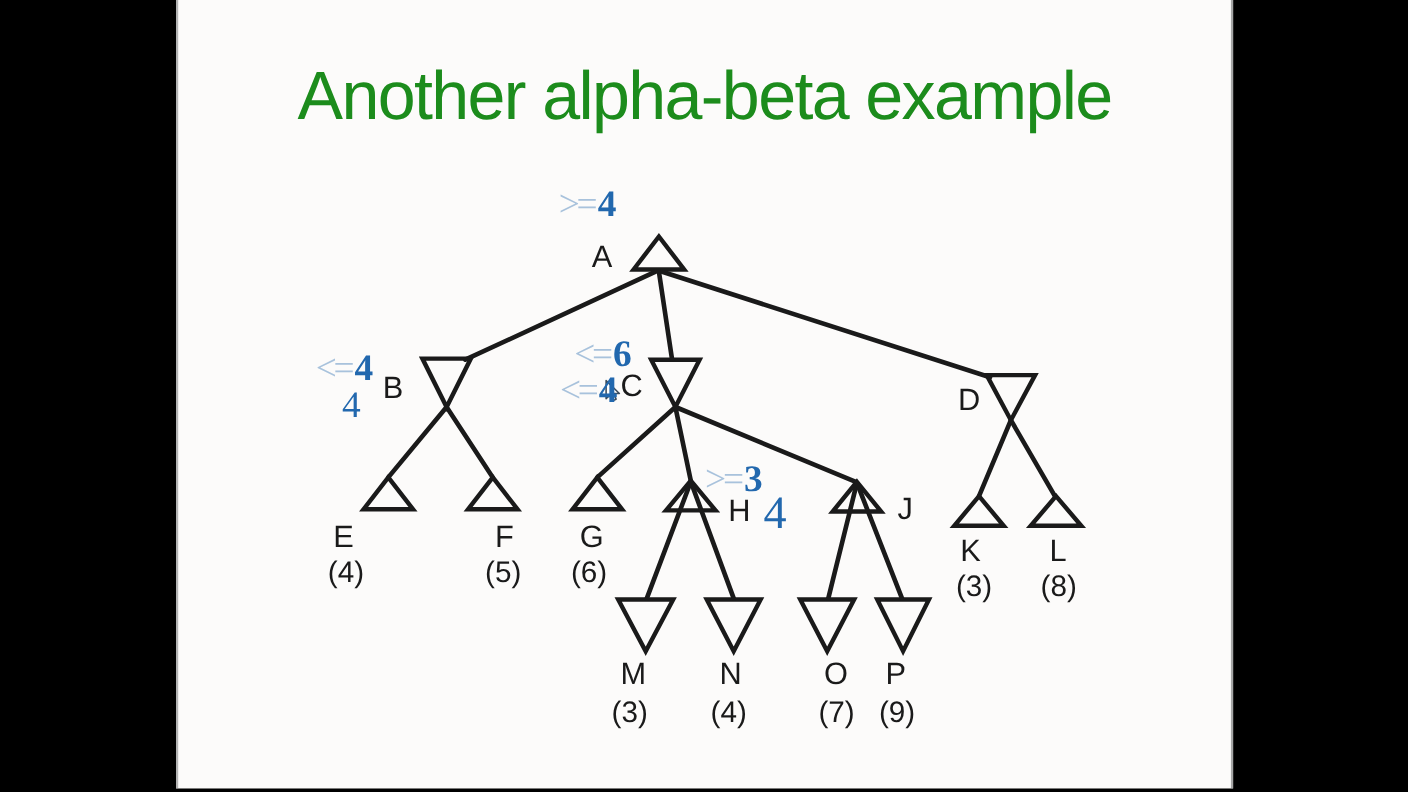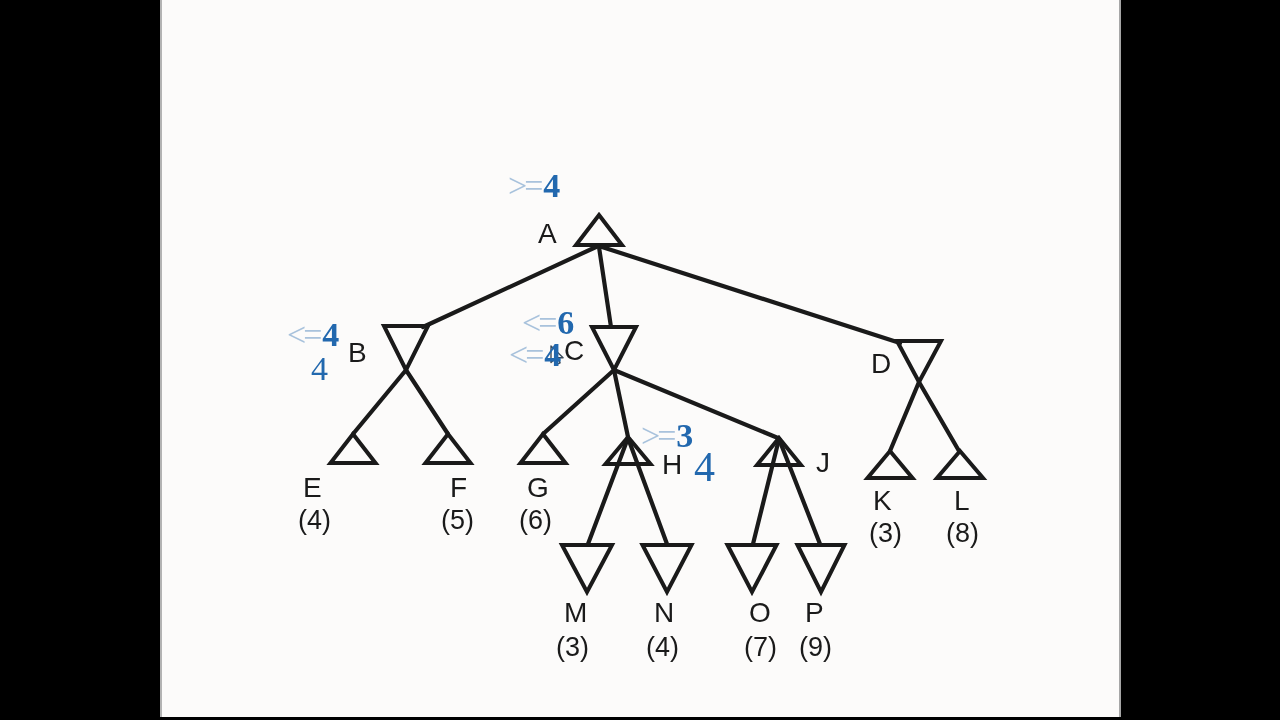--- a/index.html
+++ b/index.html
@@ -25,20 +25,21 @@
   .annot.plain .val{font-weight:400;color:var(--blue,#2f6ea8);}
 </style>
 </head>
 <body>
 
 <div class="frame">
   <div class="pillar left"></div>
   <div class="pillar right"></div>
   <div class="slide"></div>
 
+  <div class="page-title">Another alpha-beta example</div>
 
   <svg class="tree" viewBox="0 0 1280 720">
 
   <polygon points="599,215 622,245 576,245" class="tri"></polygon>
       <polygon points="384,326 428,326 406,370" class="tri"></polygon>
       <polygon points="592,327 636,327 614,370" class="tri"></polygon>
       <polygon points="897,341 941,341 919,382" class="tri"></polygon>
       <polygon points="353,434 375.5,463 330.5,463" class="tri"></polygon>
       <polygon points="448,434 470.5,463 425.5,463" class="tri"></polygon>
       <polygon points="543,434 565.5,463 520.5,463" class="tri"></polygon>

